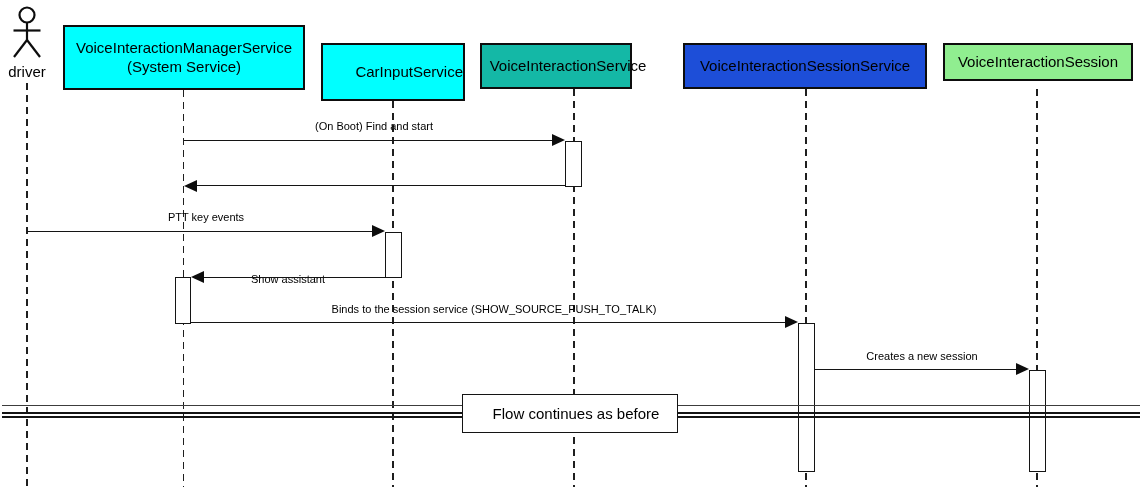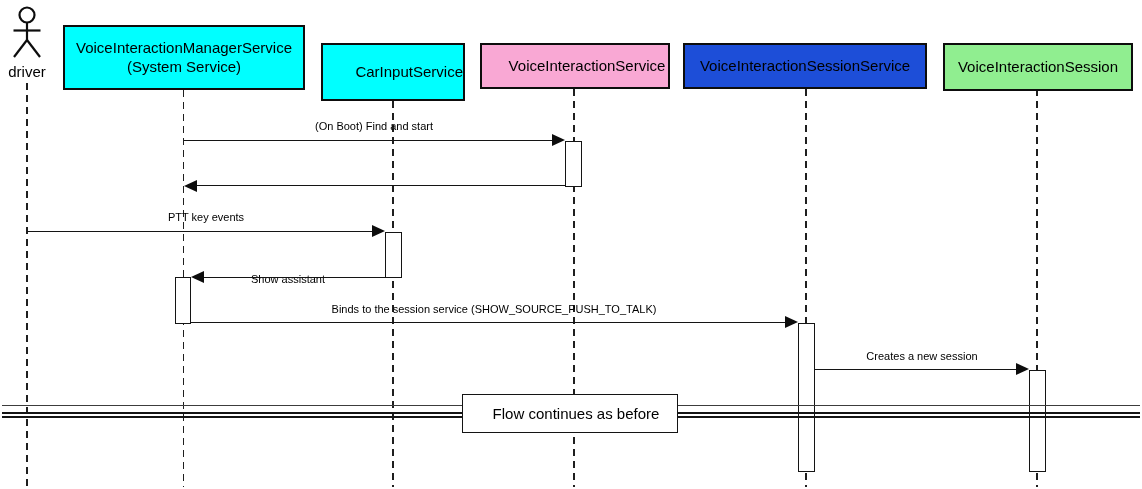--- a/index.html
+++ b/index.html
@@ -58,27 +58,27 @@
   <div class="lifeline" style="left:805.2px;top:89px;height:398px;"></div>
   <div class="lifeline" style="left:1036.2px;top:89px;height:398px;"></div>
 
   <div class="participant" style="left: 63px; top: 25px; width: 242px; height: 65px; background-color: rgb(0, 255, 255);">
     <span>VoiceInteractionManagerService</span>
     <span>(System Service)</span>
   </div>
   <div class="participant" style="left: 321px; top: 43px; width: 144px; height: 58px; background-color: rgb(0, 255, 255); align-items: flex-end;">
     <span>CarInputService</span>
   </div>
-  <div class="participant" style="left: 480px; top: 43px; width: 190px; height: 46px; background-color: #f9a8d4; padding-left: 24px;">
+  <div class="participant" style="left: 480px; top: 43px; width: 152px; height: 46px; background-color: #14b8a6; padding-left: 24px;">
     <span>VoiceInteractionService</span>
   </div>
   <div class="participant" style="left: 683px; top: 43px; width: 244px; height: 46px; background-color: #1d4ed8;">
     <span>VoiceInteractionSessionService</span>
   </div>
-  <div class="participant" style="left: 943px; top: 43px; width: 190px; height: 48px; background-color: rgb(144, 238, 144);">
+  <div class="participant" style="left: 943px; top: 43px; width: 190px; height: 38px; background-color: rgb(144, 238, 144);">
     <span>VoiceInteractionSession</span>
   </div>
 
   <div class="activation" style="left:565px;top:141px;width:17px;height:46px;"></div>
   <div class="activation" style="left:385px;top:232px;width:17px;height:46px;"></div>
   <div class="activation" style="left:175px;top:277px;width:16px;height:47px;"></div>
   <div class="activation" style="left:798px;top:323px;width:17px;height:149px;"></div>
   <div class="activation" style="left:1029px;top:370px;width:17px;height:102px;"></div>
 
   <div class="msg-label" style="left:374px;top:120px;">(On Boot) Find and start</div>

